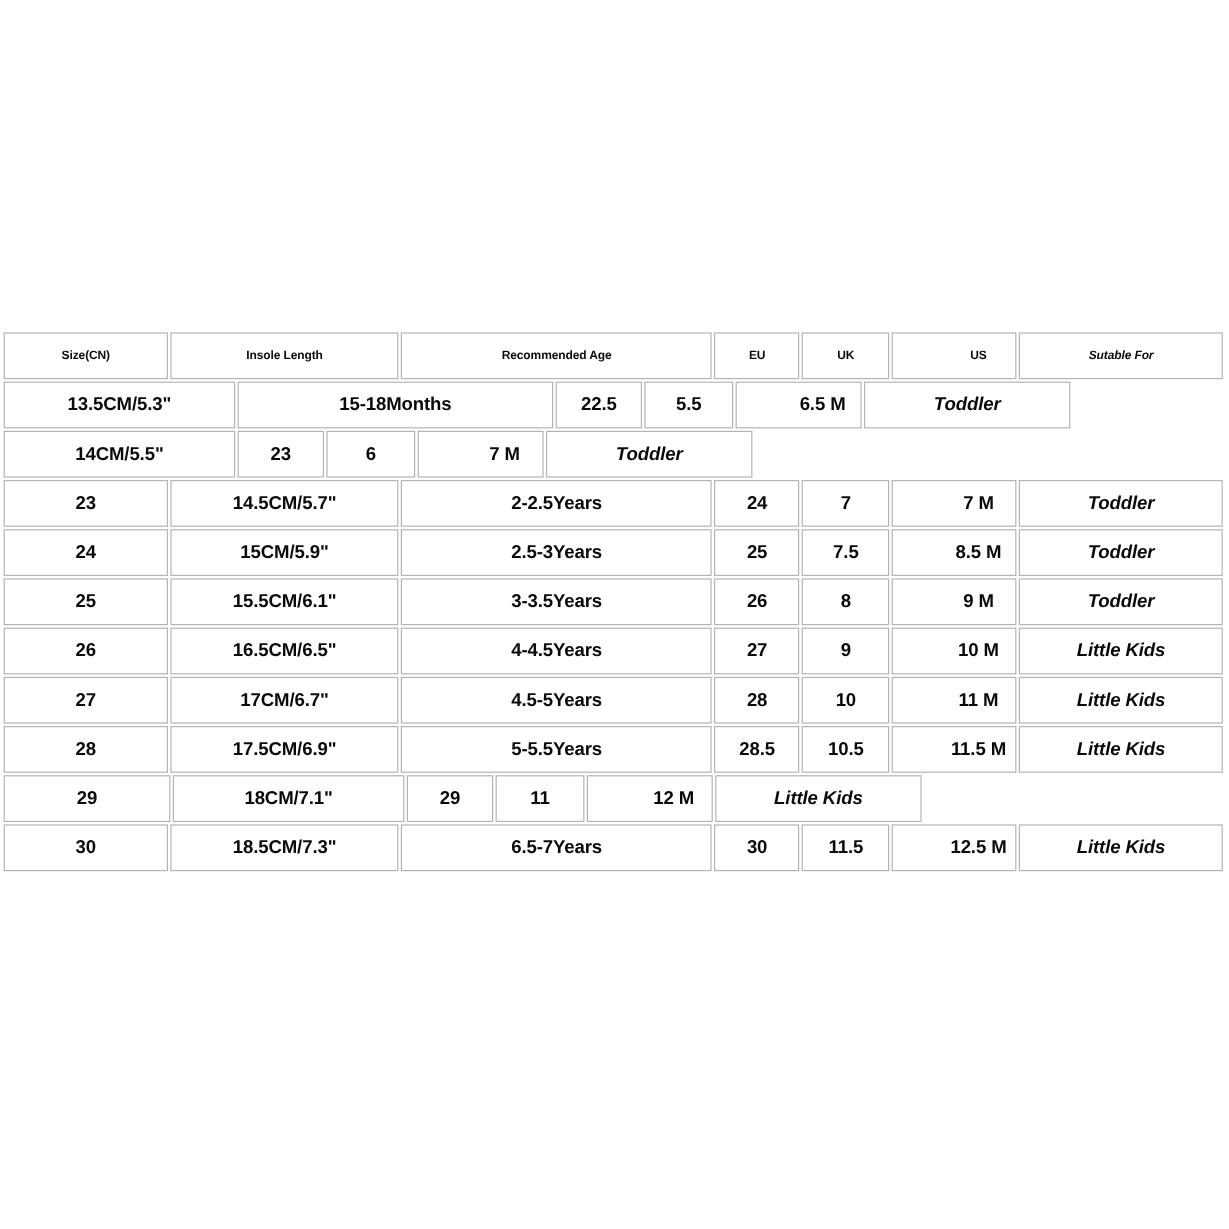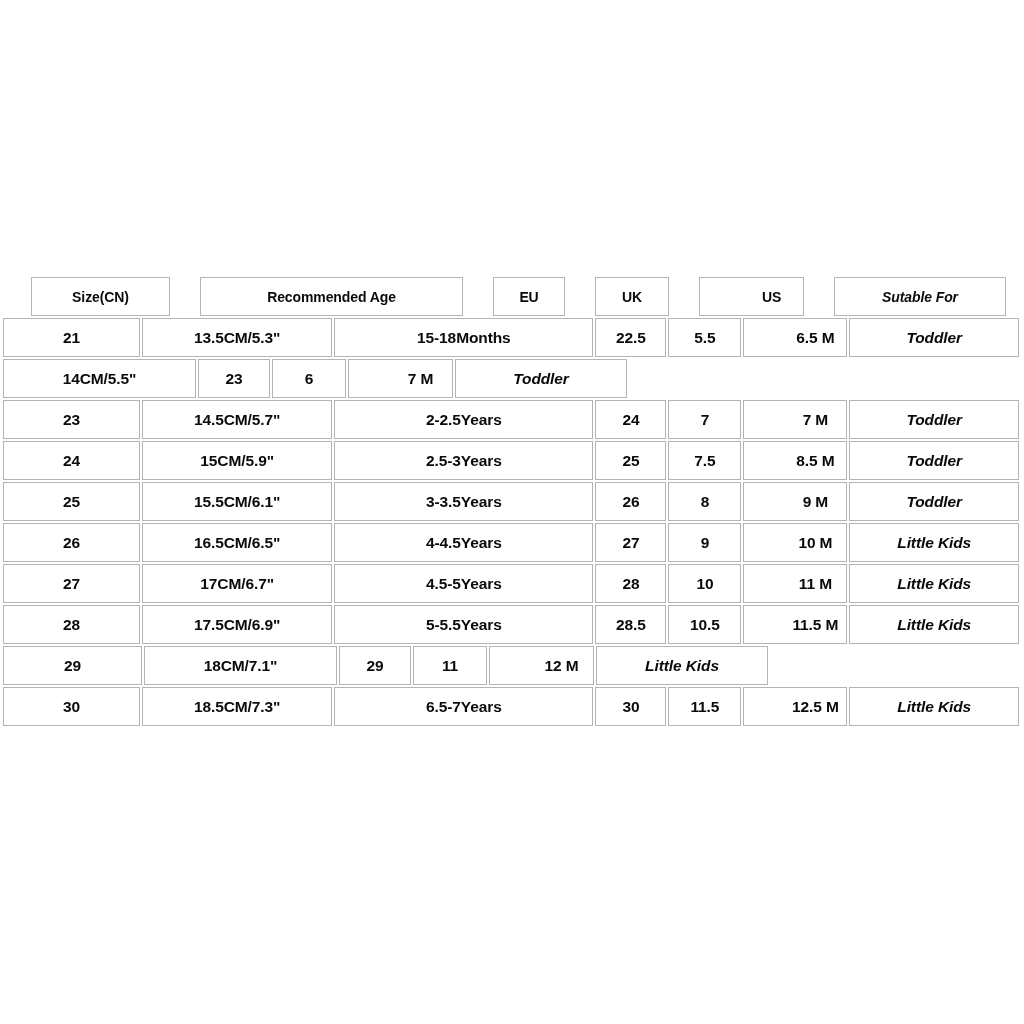--- a/index.html
+++ b/index.html
@@ -39,48 +39,47 @@
     justify-content: center;
     font-weight: bold;
     font-size: 15.5px;
     color: #0a0a0a;
     letter-spacing: -0.1px;
     white-space: nowrap;
     overflow: hidden;
   }
 
   .chart-row.header-row .chart-cell {
-    font-size: 14px;
+    font-size: 10px;
     font-weight: bold;
-    margin-left: 28px;
   }
 
   
   .col-size      { width: 139px; }
   .col-insole    { width: 193px; }
   .col-age       { width: 263px; }
   .col-eu        { width: 72px;  }
   .col-uk        { width: 74px;  }
   .col-us        { width: 105px; padding-left: 40px; }
   .col-suitable  { width: 172px; font-style: italic; }
 </style>
 </head>
 <body>
 
 <div id="size-chart">
     <div class="chart-row header-row">
       <div class="chart-cell col-size">Size(CN)</div>
+      <div class="chart-cell col-insole">Insole Length</div>
       <div class="chart-cell col-age">Recommended Age</div>
       <div class="chart-cell col-eu">EU</div>
       <div class="chart-cell col-uk">UK</div>
       <div class="chart-cell col-us">US</div>
       <div class="chart-cell col-suitable">Sutable For</div>
     </div>
     <div class="chart-row">
-      <div class="chart-cell col-size">21</div>
       <div class="chart-cell col-insole">13.5CM/5.3"</div>
       <div class="chart-cell col-age">15-18Months</div>
       <div class="chart-cell col-eu">22.5</div>
       <div class="chart-cell col-uk">5.5</div>
       <div class="chart-cell col-us">6.5 M</div>
       <div class="chart-cell col-suitable">Toddler</div>
     </div>
     <div class="chart-row">
       <div class="chart-cell col-insole">14CM/5.5"</div>
       <div class="chart-cell col-eu">23</div>

